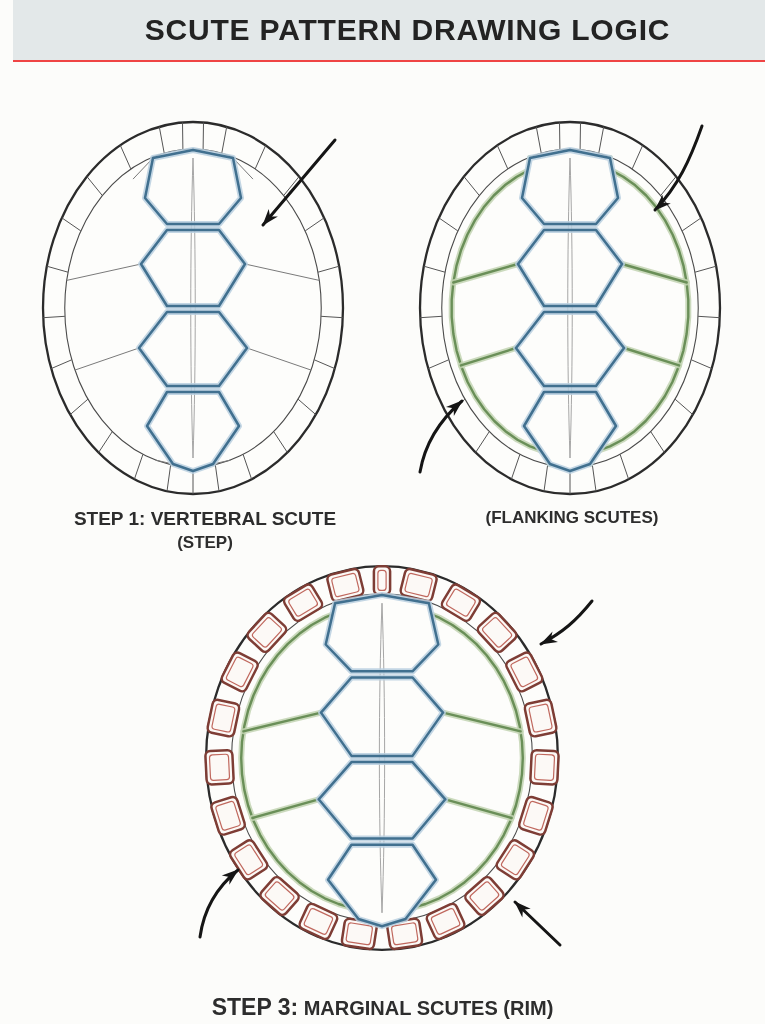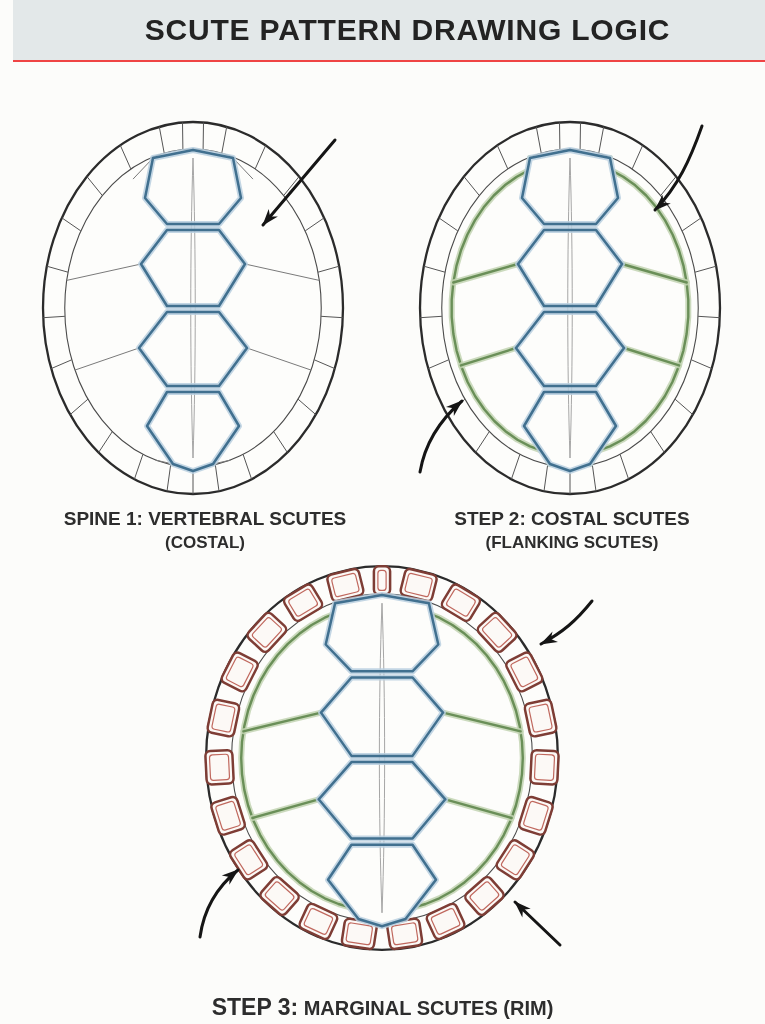--- a/index.html
+++ b/index.html
@@ -261,23 +261,22 @@
       <path d="M181.5,281.7 L158.0,316.8 L188.5,356.0 L212.0,363.2 L235.5,356.0 L266.0,316.8 L242.5,281.7Z" stroke="#41708f" stroke-width="2.5" fill="none" stroke-linejoin="round"></path>
       <path d="M422,38 C406,58 393,69 371,81" stroke="#151515" stroke-width="3" fill="none" stroke-linecap="round"></path>
       <polygon points="1,0 -16,-6 -11,0 -16,6" fill="#151515" transform="translate(371 81) rotate(153)"></polygon>
       <path d="M30,374 C34,345 47,324 68,307" stroke="#151515" stroke-width="3" fill="none" stroke-linecap="round"></path>
       <polygon points="1,0 -16,-6 -11,0 -16,6" fill="#151515" transform="translate(68 307) rotate(-39)"></polygon>
       <path d="M390,382 L345,339" stroke="#151515" stroke-width="3" fill="none" stroke-linecap="round"></path>
       <polygon points="1,0 -16,-6 -11,0 -16,6" fill="#151515" transform="translate(345 339) rotate(-136)"></polygon>
     </svg>
 
   <div id="cap1" class="cap">
-    <div class="l1">SPINE 1: VERTEBRAL SCUTES</div>
-    <div class="l2">(COSTAL)</div>
+    <div class="l1">STEP 1: VERTEBRAL SCUTE</div>
+    <div class="l2">(STEP)</div>
   </div>
   <div id="cap2" class="cap">
-    <div class="l1">STEP 2: COSTAL SCUTES</div>
     <div class="l2">(FLANKING SCUTES)</div>
   </div>
   <div id="cap3" class="cap">
     <span class="pfx">STEP 3:</span><span class="rst"> MARGINAL SCUTES (RIM)</span>
   </div>
 </div>
 
 </body></html>

